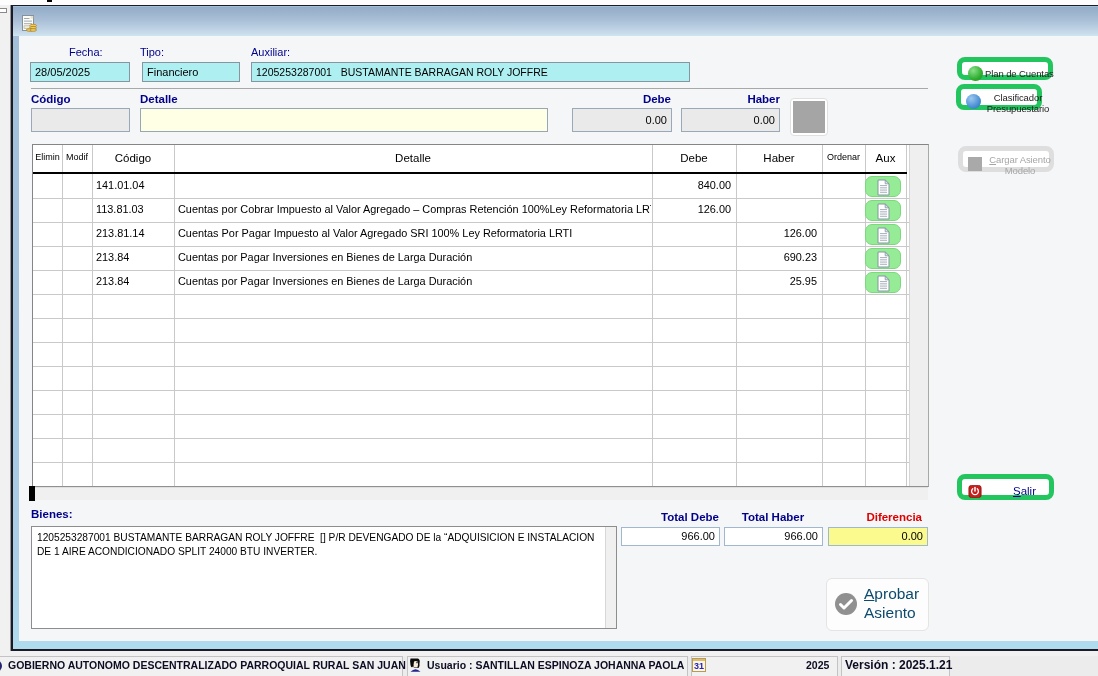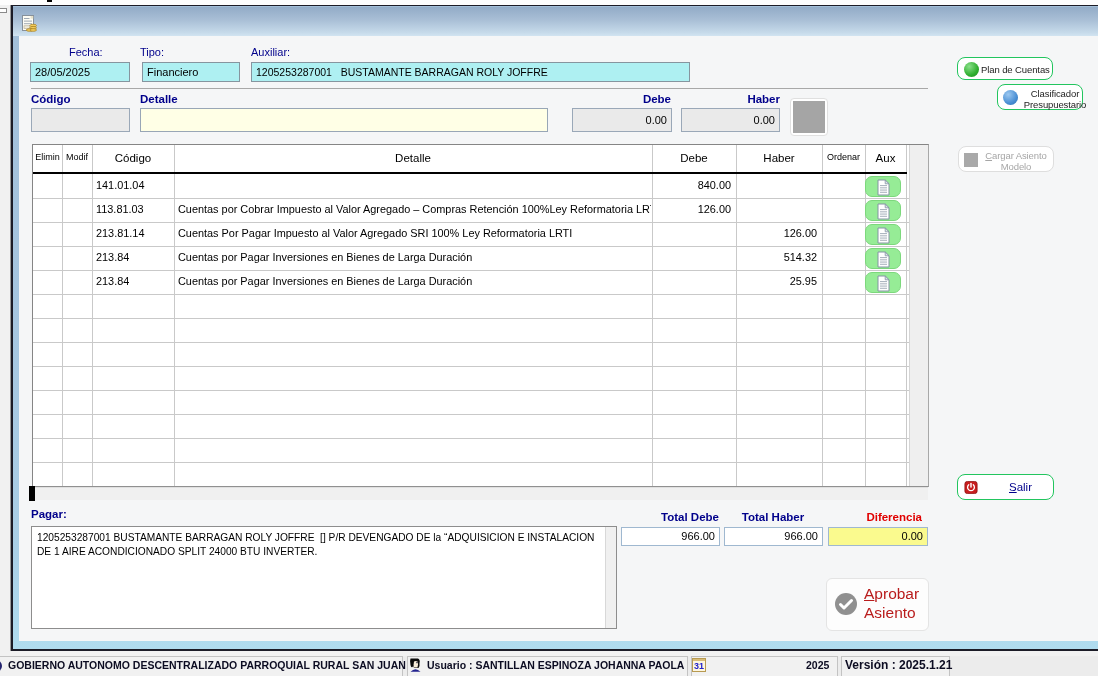--- a/index.html
+++ b/index.html
@@ -32,21 +32,21 @@
 .gl { position:absolute; background:#c9c9c9; }
 .hdrline { position:absolute; left:0; top:27px; width:874px; height:2px; background:#000; }
 .gcell { position:absolute; font-size:10.9px; color:#000; white-space:nowrap; overflow:hidden; }
 .ghead { position:absolute; text-align:center; color:#000; }
 .vsb { position:absolute; right:0; top:0; width:19px; height:341px; background:#efefef; border-left:1px solid #d5d5d5; }
 .auxbtn { position:absolute; width:36px; height:21px; background:#96ec96; border:1px solid #7cd87c; border-radius:7px; }
 
 .hstrip { left:30px; top:487px; width:898px; height:13px; background:#f0f0f0; border-top:1px solid #e0e0e0; }
 .hmark { left:29px; top:486px; width:6px; height:15px; background:#000; }
 
-.rbtn { background:#fff; border:1px solid #22c55e; border-radius:8px; color:#1c1c1c; }
+.rbtn { background:#fff; border:5px solid #22c55e; border-radius:8px; color:#1c1c1c; }
 
 .sbar { left:0; top:656px; width:1098px; height:20px; background:#ececec; }
 .sect { position:absolute; top:656px; height:20px; background:#f1f1f1; border:1px solid #c3c3c3; border-bottom:none; }
 .stext { font-weight:bold; font-size:10.5px; color:#0c0c22; white-space:nowrap; }
 </style>
 </head>
 <body>
 <div class="abs topwhite"></div>
 <div class="abs tmark"></div>
 <div class="abs window"></div>
@@ -150,21 +150,21 @@
         <path d="M1 1 L8.2 1 L12 4.8 L12 16 L1 16 Z" fill="#fff" stroke="#8494a4" stroke-width="1"></path>
         <path d="M8.2 1 L8.2 4.8 L12 4.8 Z" fill="#dde3e8" stroke="#8494a4" stroke-width="0.8"></path>
         <rect x="3" y="6.2" width="7" height="0.9" fill="#9aa5b2"></rect>
         <rect x="3" y="8.4" width="7" height="0.9" fill="#9aa5b2"></rect>
         <rect x="3" y="10.6" width="7" height="0.9" fill="#9aa5b2"></rect>
         <rect x="3" y="12.8" width="7" height="0.9" fill="#9aa5b2"></rect>
       </svg>
     </div>
     <div class="gcell" style="left:63px; top:106px; width:78px;">213.84</div>
     <div class="gcell" style="left:145px; top:106px; width:473px;">Cuentas por Pagar Inversiones en Bienes de Larga Duración</div>
-    <div class="gcell" style="left:703px; top:106px; width:81px; text-align:right;">514.32</div>
+    <div class="gcell" style="left:703px; top:106px; width:81px; text-align:right;">690.23</div>
     <div class="auxbtn" style="left:832px; top:103px;">
       <svg style="position:absolute;left:11px;top:2px;" width="13" height="17" viewBox="0 0 13 17">
         <path d="M1 1 L8.2 1 L12 4.8 L12 16 L1 16 Z" fill="#fff" stroke="#8494a4" stroke-width="1"></path>
         <path d="M8.2 1 L8.2 4.8 L12 4.8 Z" fill="#dde3e8" stroke="#8494a4" stroke-width="0.8"></path>
         <rect x="3" y="6.2" width="7" height="0.9" fill="#9aa5b2"></rect>
         <rect x="3" y="8.4" width="7" height="0.9" fill="#9aa5b2"></rect>
         <rect x="3" y="10.6" width="7" height="0.9" fill="#9aa5b2"></rect>
         <rect x="3" y="12.8" width="7" height="0.9" fill="#9aa5b2"></rect>
       </svg>
     </div>
@@ -183,56 +183,56 @@
     </div>
     <div class="vsb"></div>
   </div>
 <div class="abs hstrip"></div>
 <div class="abs hmark"></div>
 
 <div class="abs rbtn" style="left:957px; top:57px; width:96px; height:23px;">
   <span class="sphere green" style="position:absolute; left:6px; top:4px;"></span>
   <span style="position:absolute; left:23px; top:6px; font-size:9.5px; letter-spacing:-0.1px; white-space:nowrap;">Plan de Cuentas</span>
 </div>
-<div class="abs rbtn" style="left:956px; top:84px; width:86px; height:26px;margin-left:41px;">
+<div class="abs rbtn" style="left:956px; top:84px; width:86px; height:26px;">
   <span class="sphere blue" style="position:absolute; left:5px; top:5px;"></span>
   <span style="position:absolute; left:20px; top:4px; width:74px; text-align:center; font-size:9.5px; letter-spacing:-0.1px; line-height:10.5px;">Clasificador<br>Presupuestario</span>
 </div>
 <div class="abs rbtn" style="left:958px; top:146px; width:96px; height:26px; border-color:#dedede; color:#a6a6a6;">
   <span style="position:absolute; left:5px; top:6px; width:14px; height:14px; background:#a9a9a9;"></span>
   <span style="position:absolute; left:20px; top:4px; width:74px; text-align:center; font-size:9.5px; letter-spacing:-0.1px; line-height:10.5px;"><u>C</u>argar Asiento<br>Modelo</span>
 </div>
 <div class="abs rbtn" style="left:957px; top:474px; width:97px; height:26px; color:#00008b;">
   <svg style="position:absolute; left:6px; top:6px;" width="14" height="13" viewBox="0 0 16 16">
     <rect x="0.5" y="0.5" width="15" height="15" rx="3" fill="#c81e1e" stroke="#8e1010"></rect>
     <path d="M8 3.2 L8 7.5" stroke="#fff" stroke-width="1.8" stroke-linecap="round"></path>
     <path d="M5.2 4.6 A4.2 4.2 0 1 0 10.8 4.6" stroke="#fff" stroke-width="1.6" fill="none" stroke-linecap="round"></path>
   </svg>
   <span style="position:absolute; left:51px; top:6px; font-size:11.5px;"><u>S</u>alir</span>
 </div>
 
-<div class="abs blbl" style="left:31px; top:508px;">Pagar:</div>
+<div class="abs blbl" style="left:31px; top:508px;">Bienes:</div>
 <div class="abs" style="left:31px; top:526px; width:586px; height:103px; background:#fff; border:1px solid #8d8d8d;">
   <div style="position:absolute; right:0; top:0; width:11px; height:101px; background:#f0f0f0; border-left:1px solid #d8d8d8;"></div>
   <div style="position:absolute; left:5px; top:4px; width:575px; font-size:10.2px; line-height:13.5px; color:#000; white-space:nowrap;">1205253287001 BUSTAMANTE BARRAGAN ROLY JOFFRE&nbsp; [] P/R DEVENGADO DE la “ADQUISICION E INSTALACION<br>DE 1 AIRE ACONDICIONADO SPLIT 24000 BTU INVERTER.</div>
 </div>
 
 <div class="abs blbl" style="left:619px; top:511px; width:100px; text-align:right;">Total Debe</div>
 <div class="abs blbl" style="left:723px; top:511px; width:100px; text-align:center;">Total Haber</div>
 <div class="abs blbl" style="left:828px; top:511px; width:94px; text-align:right; color:#e00000;">Diferencia</div>
 <div class="abs inp" style="left:621px; top:527px; width:99px; height:19px; line-height:17px; background:#fff; border-color:#9fb8d0; text-align:right;">966.00</div>
 <div class="abs inp" style="left:724px; top:527px; width:99px; height:19px; line-height:17px; background:#fff; border-color:#9fb8d0; text-align:right;">966.00</div>
 <div class="abs inp" style="left:828px; top:527px; width:100px; height:19px; line-height:17px; background:#fafa8e; border-color:#9fb8d0; text-align:right;">0.00</div>
 
 <div class="abs" style="left:826px; top:578px; width:103px; height:53px; background:#fdfdfd; border:1px solid #e4e4e4; border-radius:6px;">
   <svg style="position:absolute; left:7px; top:13px;" width="24" height="24" viewBox="0 0 24 24">
     <circle cx="12" cy="12" r="11" fill="#909090"></circle>
     <path d="M6.5 12.5 L10 16 L17.5 8.5" stroke="#fff" stroke-width="3" fill="none" stroke-linecap="round" stroke-linejoin="round"></path>
   </svg>
-  <div style="position:absolute; left:37px; top:6px; font-size:15.5px; color:#b91c1c; line-height:18.5px;"><u>A</u>probar<br>Asiento</div>
+  <div style="position:absolute; left:37px; top:6px; font-size:15.5px; color:#0c4a6e; line-height:18.5px;"><u>A</u>probar<br>Asiento</div>
 </div>
 
 <div class="abs sbar"></div>
 <div class="abs sect" style="left:-6px; width:409px;"></div>
 <div class="abs sect" style="left:407px; width:281px;"></div>
 <div class="abs sect" style="left:691px; width:147px;"></div>
 <div class="abs sect" style="left:841px; width:109px;"></div>
 <svg class="abs" style="left:-5px; top:660px;" width="8" height="13" viewBox="0 0 8 13">
     <circle cx="1" cy="6" r="6" fill="#23236e"></circle>
   </svg>

